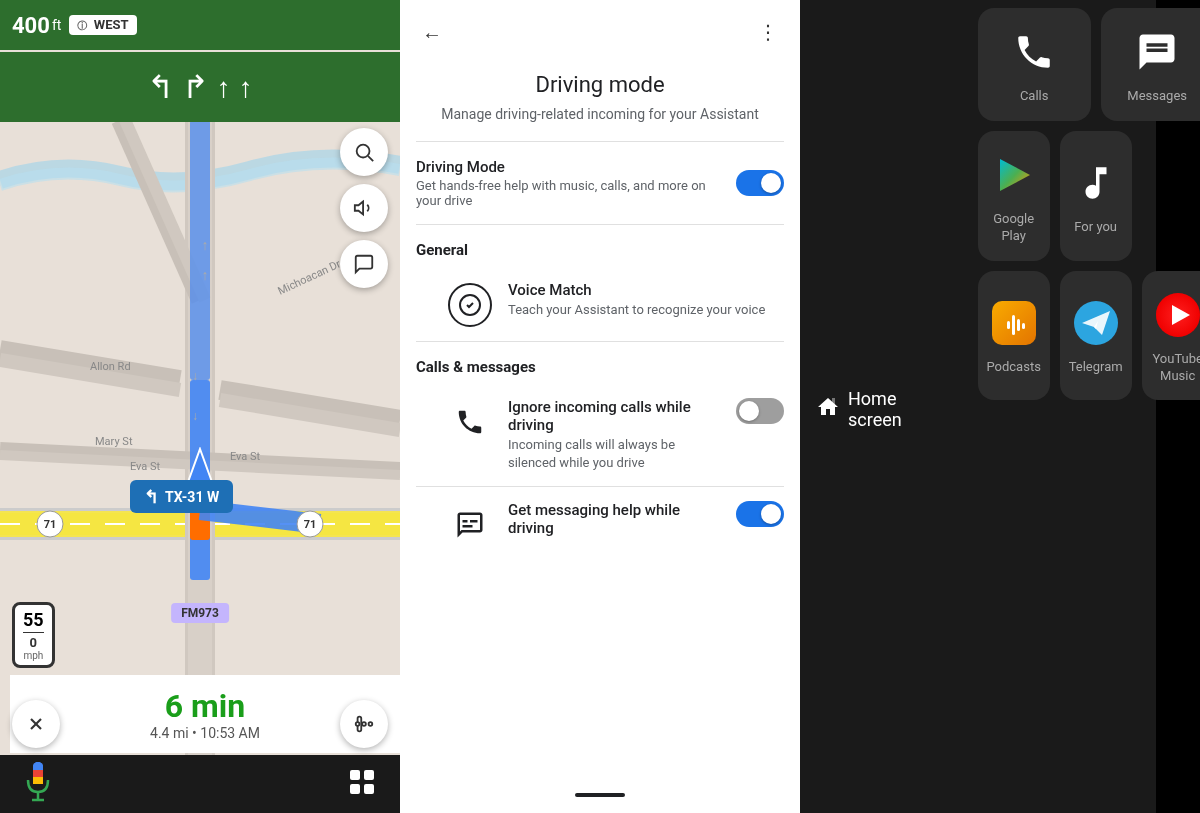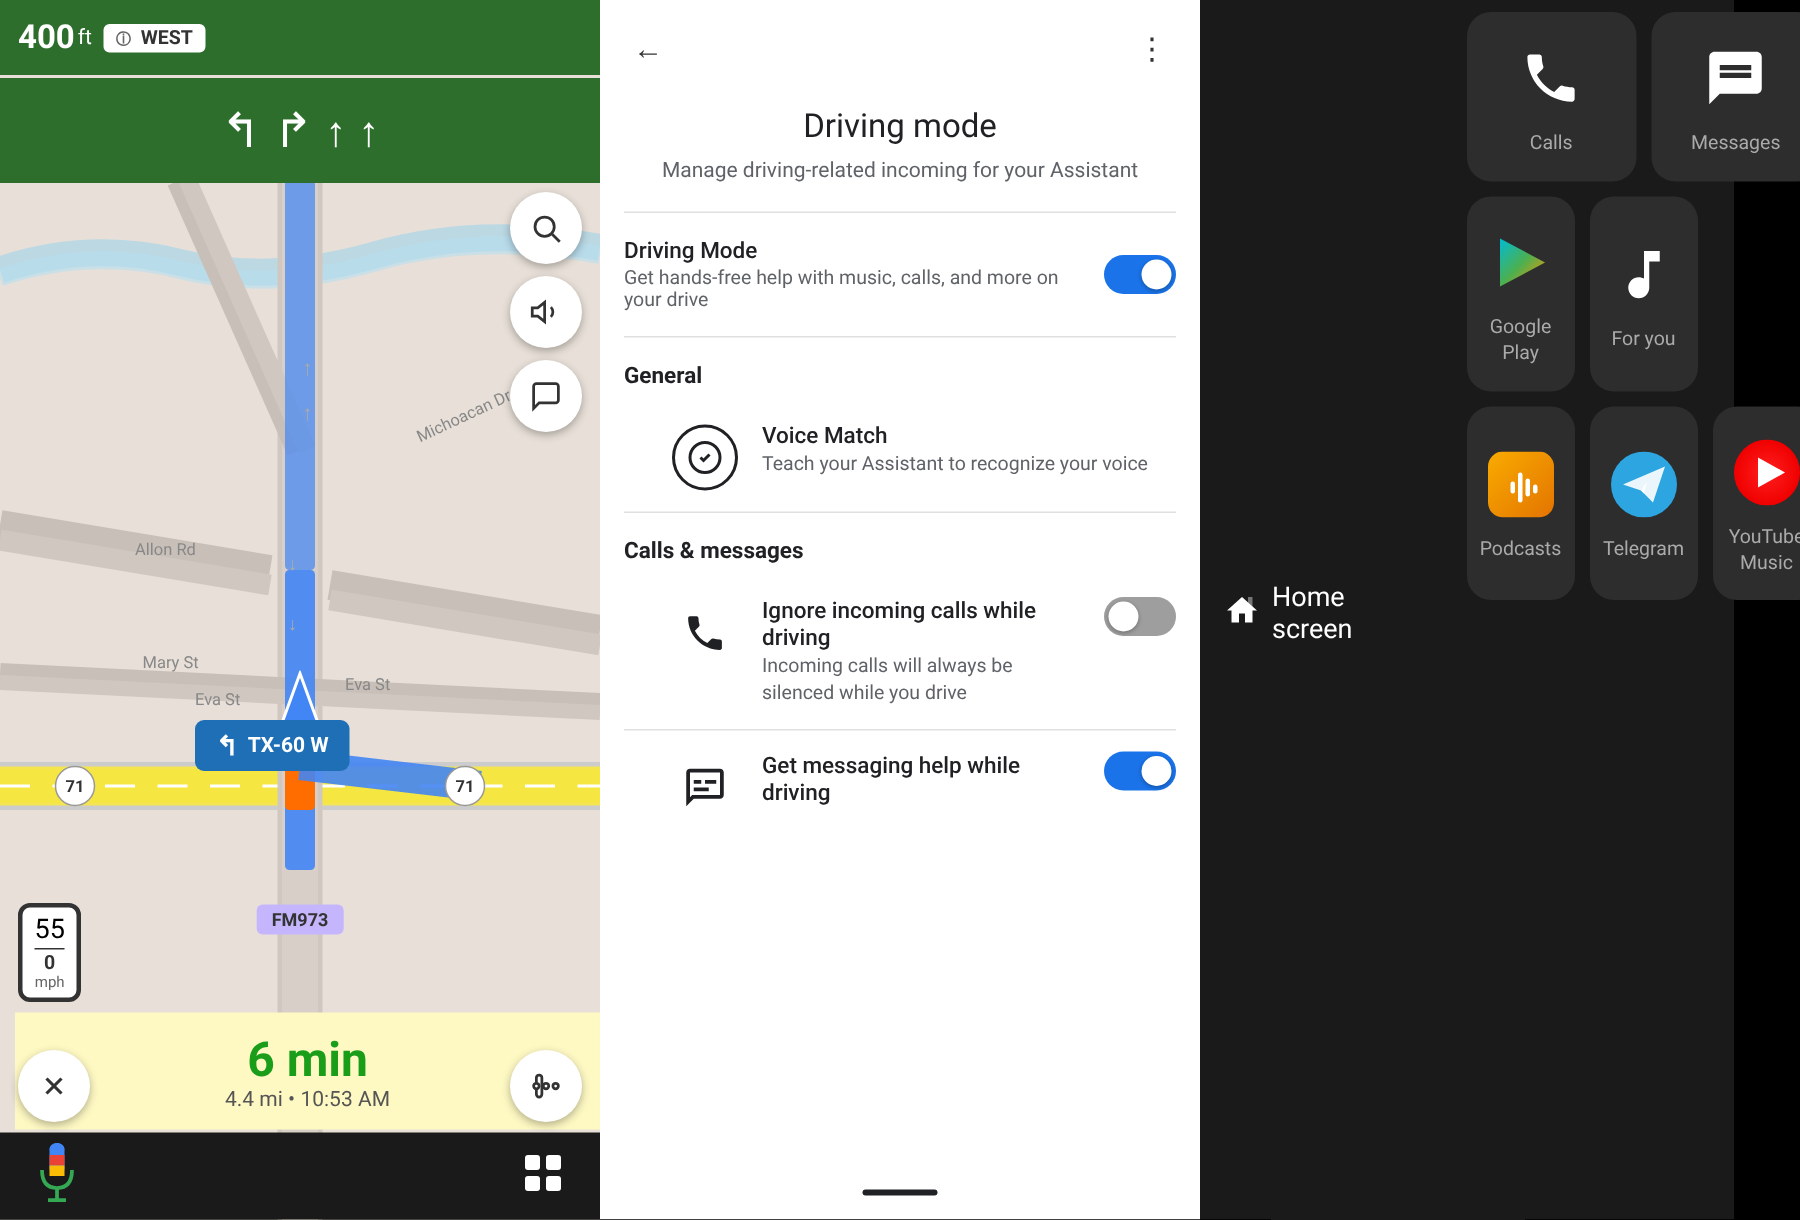--- a/index.html
+++ b/index.html
@@ -72,21 +72,21 @@
     
     .map-svg {
       position: absolute;
       top: 0; left: 0;
       width: 100%; height: 100%;
     }
     
     .map-bottom {
       position: absolute;
       bottom: 60px; left: 10px; right: 0;
-      background: #fef9c3;
+      background: #ffffff;
       padding: 12px 16px;
       z-index: 10;
     }
     .map-eta {
       color: #1a9e1a;
       font-size: 32px;
       font-weight: bold;
       text-align: center;
     }
     .map-distance-info {
@@ -126,21 +126,21 @@
       position: absolute;
       bottom: 145px;
       left: 12px;
       background: white;
       border: 3px solid #333;
       border-radius: 8px;
       padding: 4px 8px;
       z-index: 11;
       text-align: center;
     }
-    .speed-limit { font-size: 18px; font-weight: normal; }
+    .speed-limit { font-size: 18px; font-weight: bold; }
     .speed-current { font-size: 13px; font-weight: bold; color: #333; }
     .speed-unit { font-size: 10px; color: #666; }
     
     .road-marker {
       position: absolute;
       bottom: 190px;
       left: 50%;
       transform: translateX(-50%);
       background: #c4b5fd;
       border-radius: 4px;
@@ -504,21 +504,21 @@
   </div>
 
   <div class="nav-arrow">
     <svg width="36" height="50" viewBox="0 0 36 50">
       <polygon points="18,2 34,46 18,36 2,46" fill="#4285f4" stroke="white" stroke-width="2"></polygon>
     </svg>
   </div>
 
   <div class="tx71-badge">
     <span style="font-size:18px;">↰</span>
-    <span>TX-60 W</span>
+    <span>TX-31 W</span>
   </div>
 
   <div class="speed-badge">
     <div class="speed-limit">55</div>
     <div style="height:1px;background:#333;margin:2px 0;"></div>
     <div class="speed-current">0</div>
     <div class="speed-unit">mph</div>
   </div>
 
   <div class="road-marker">FM973</div>

